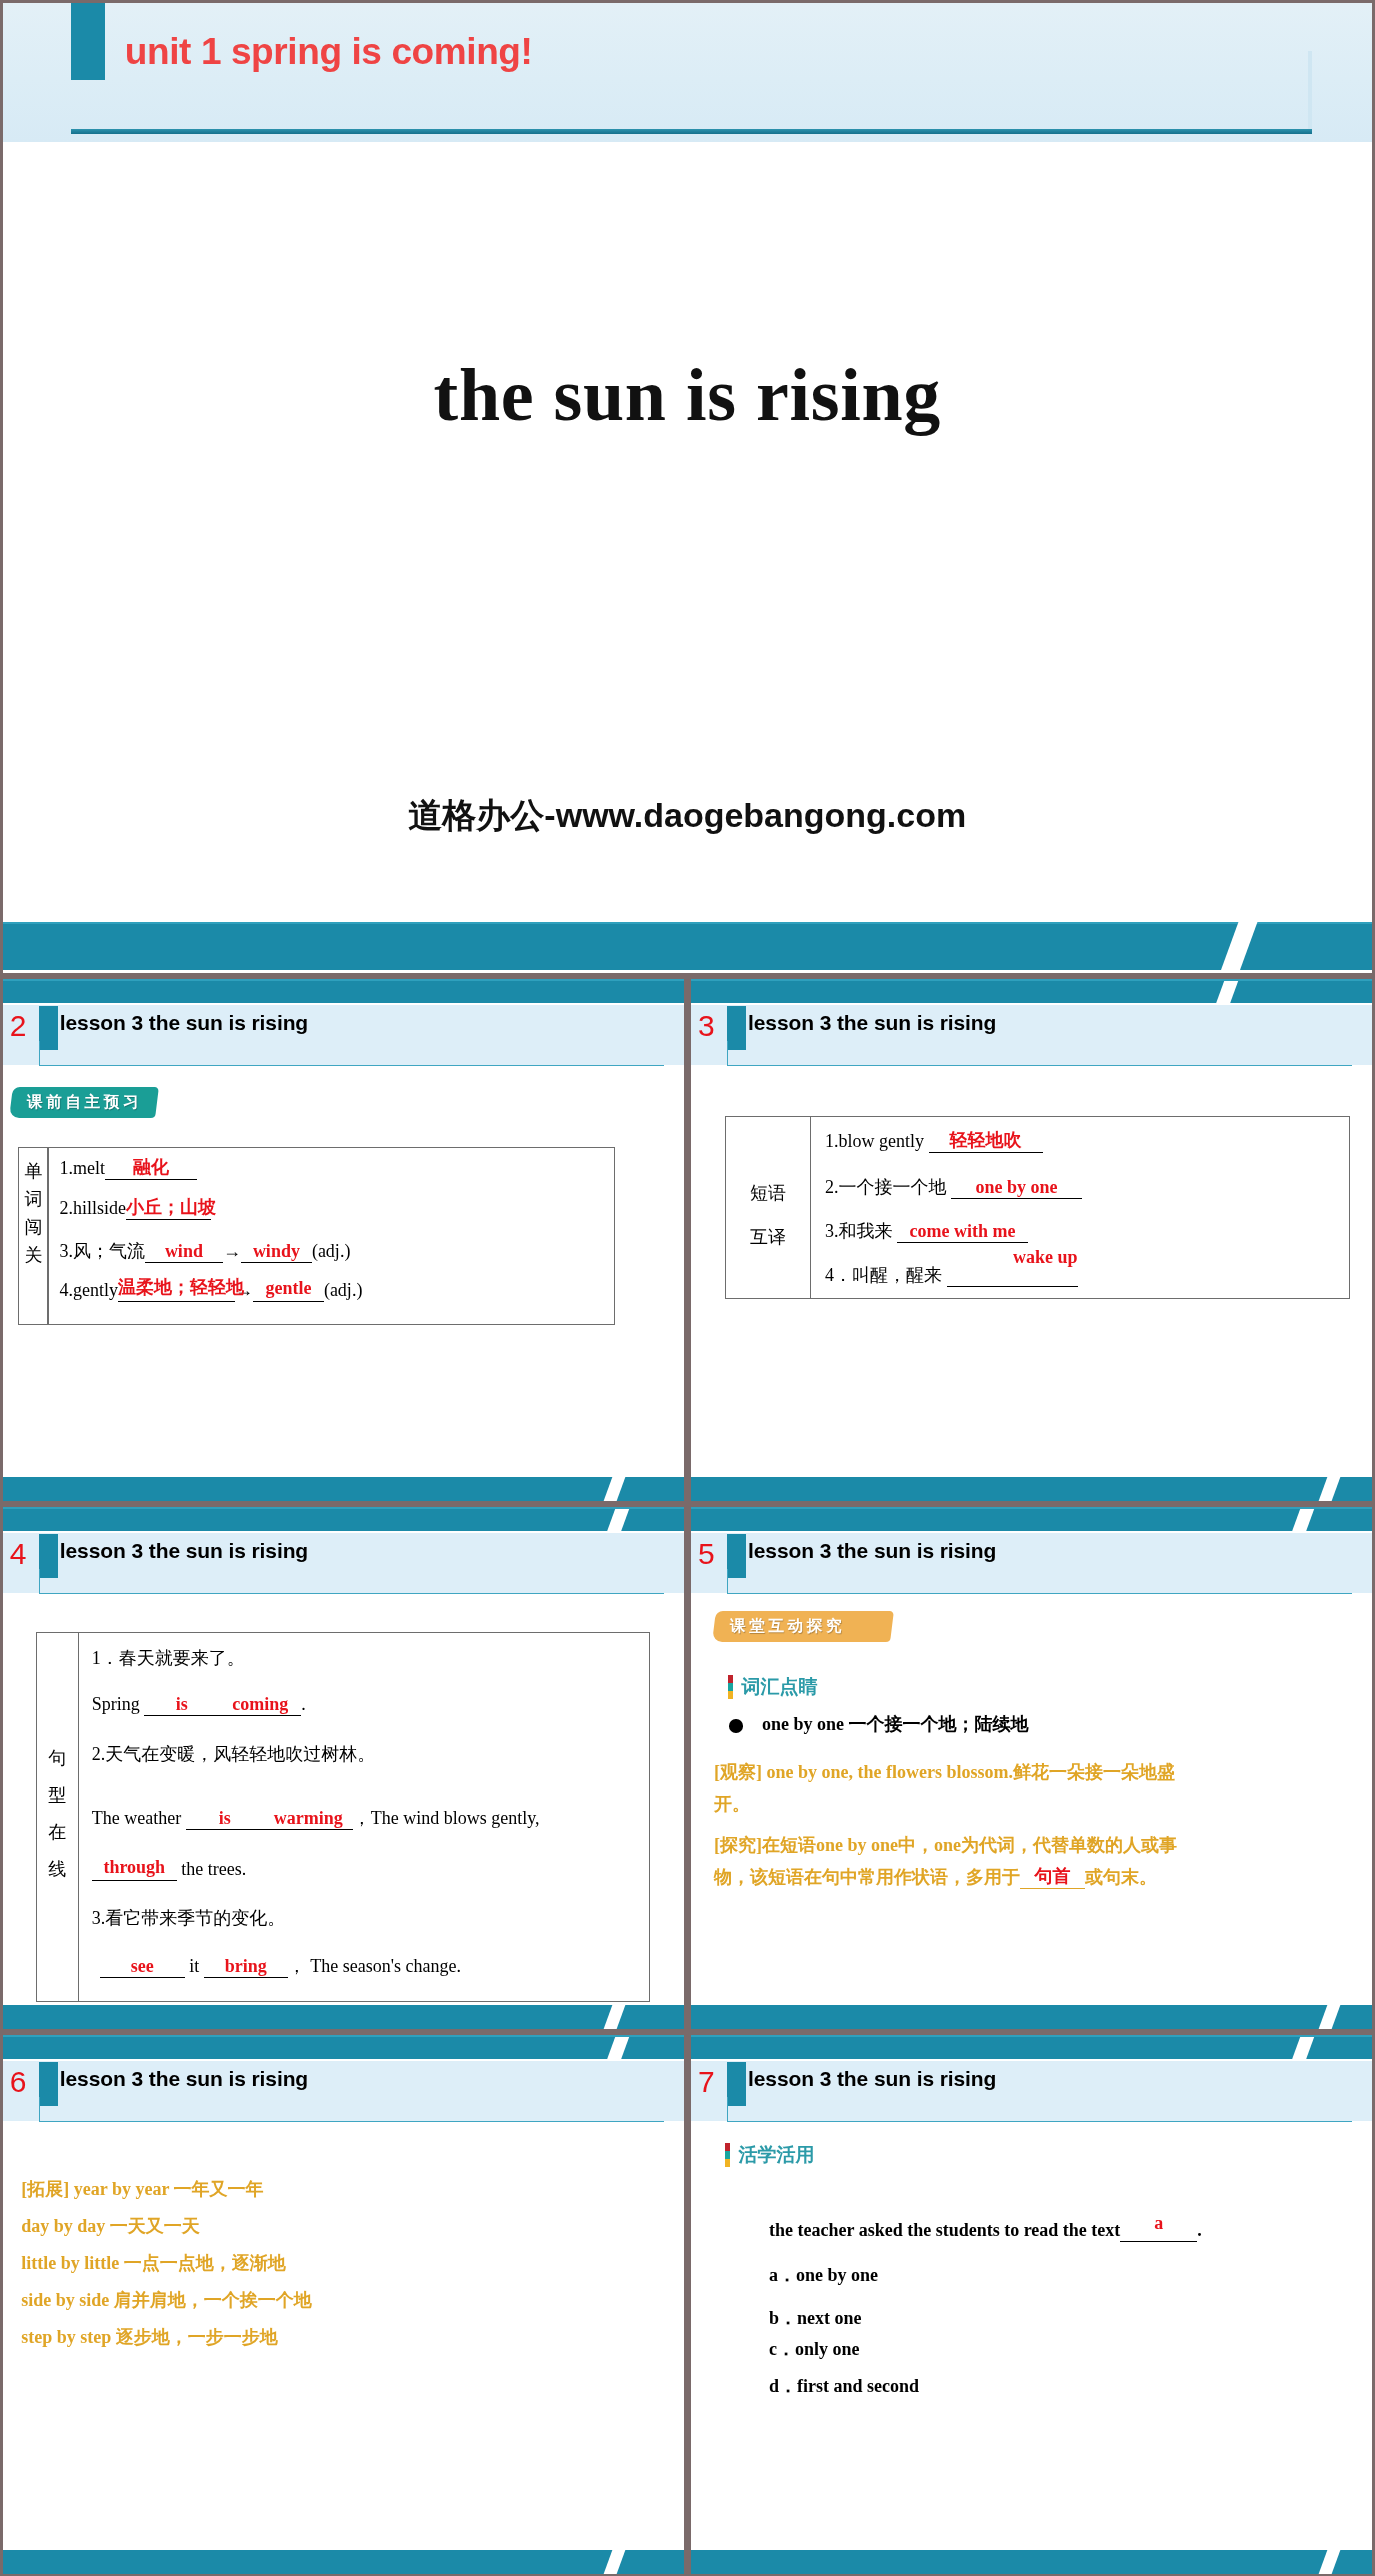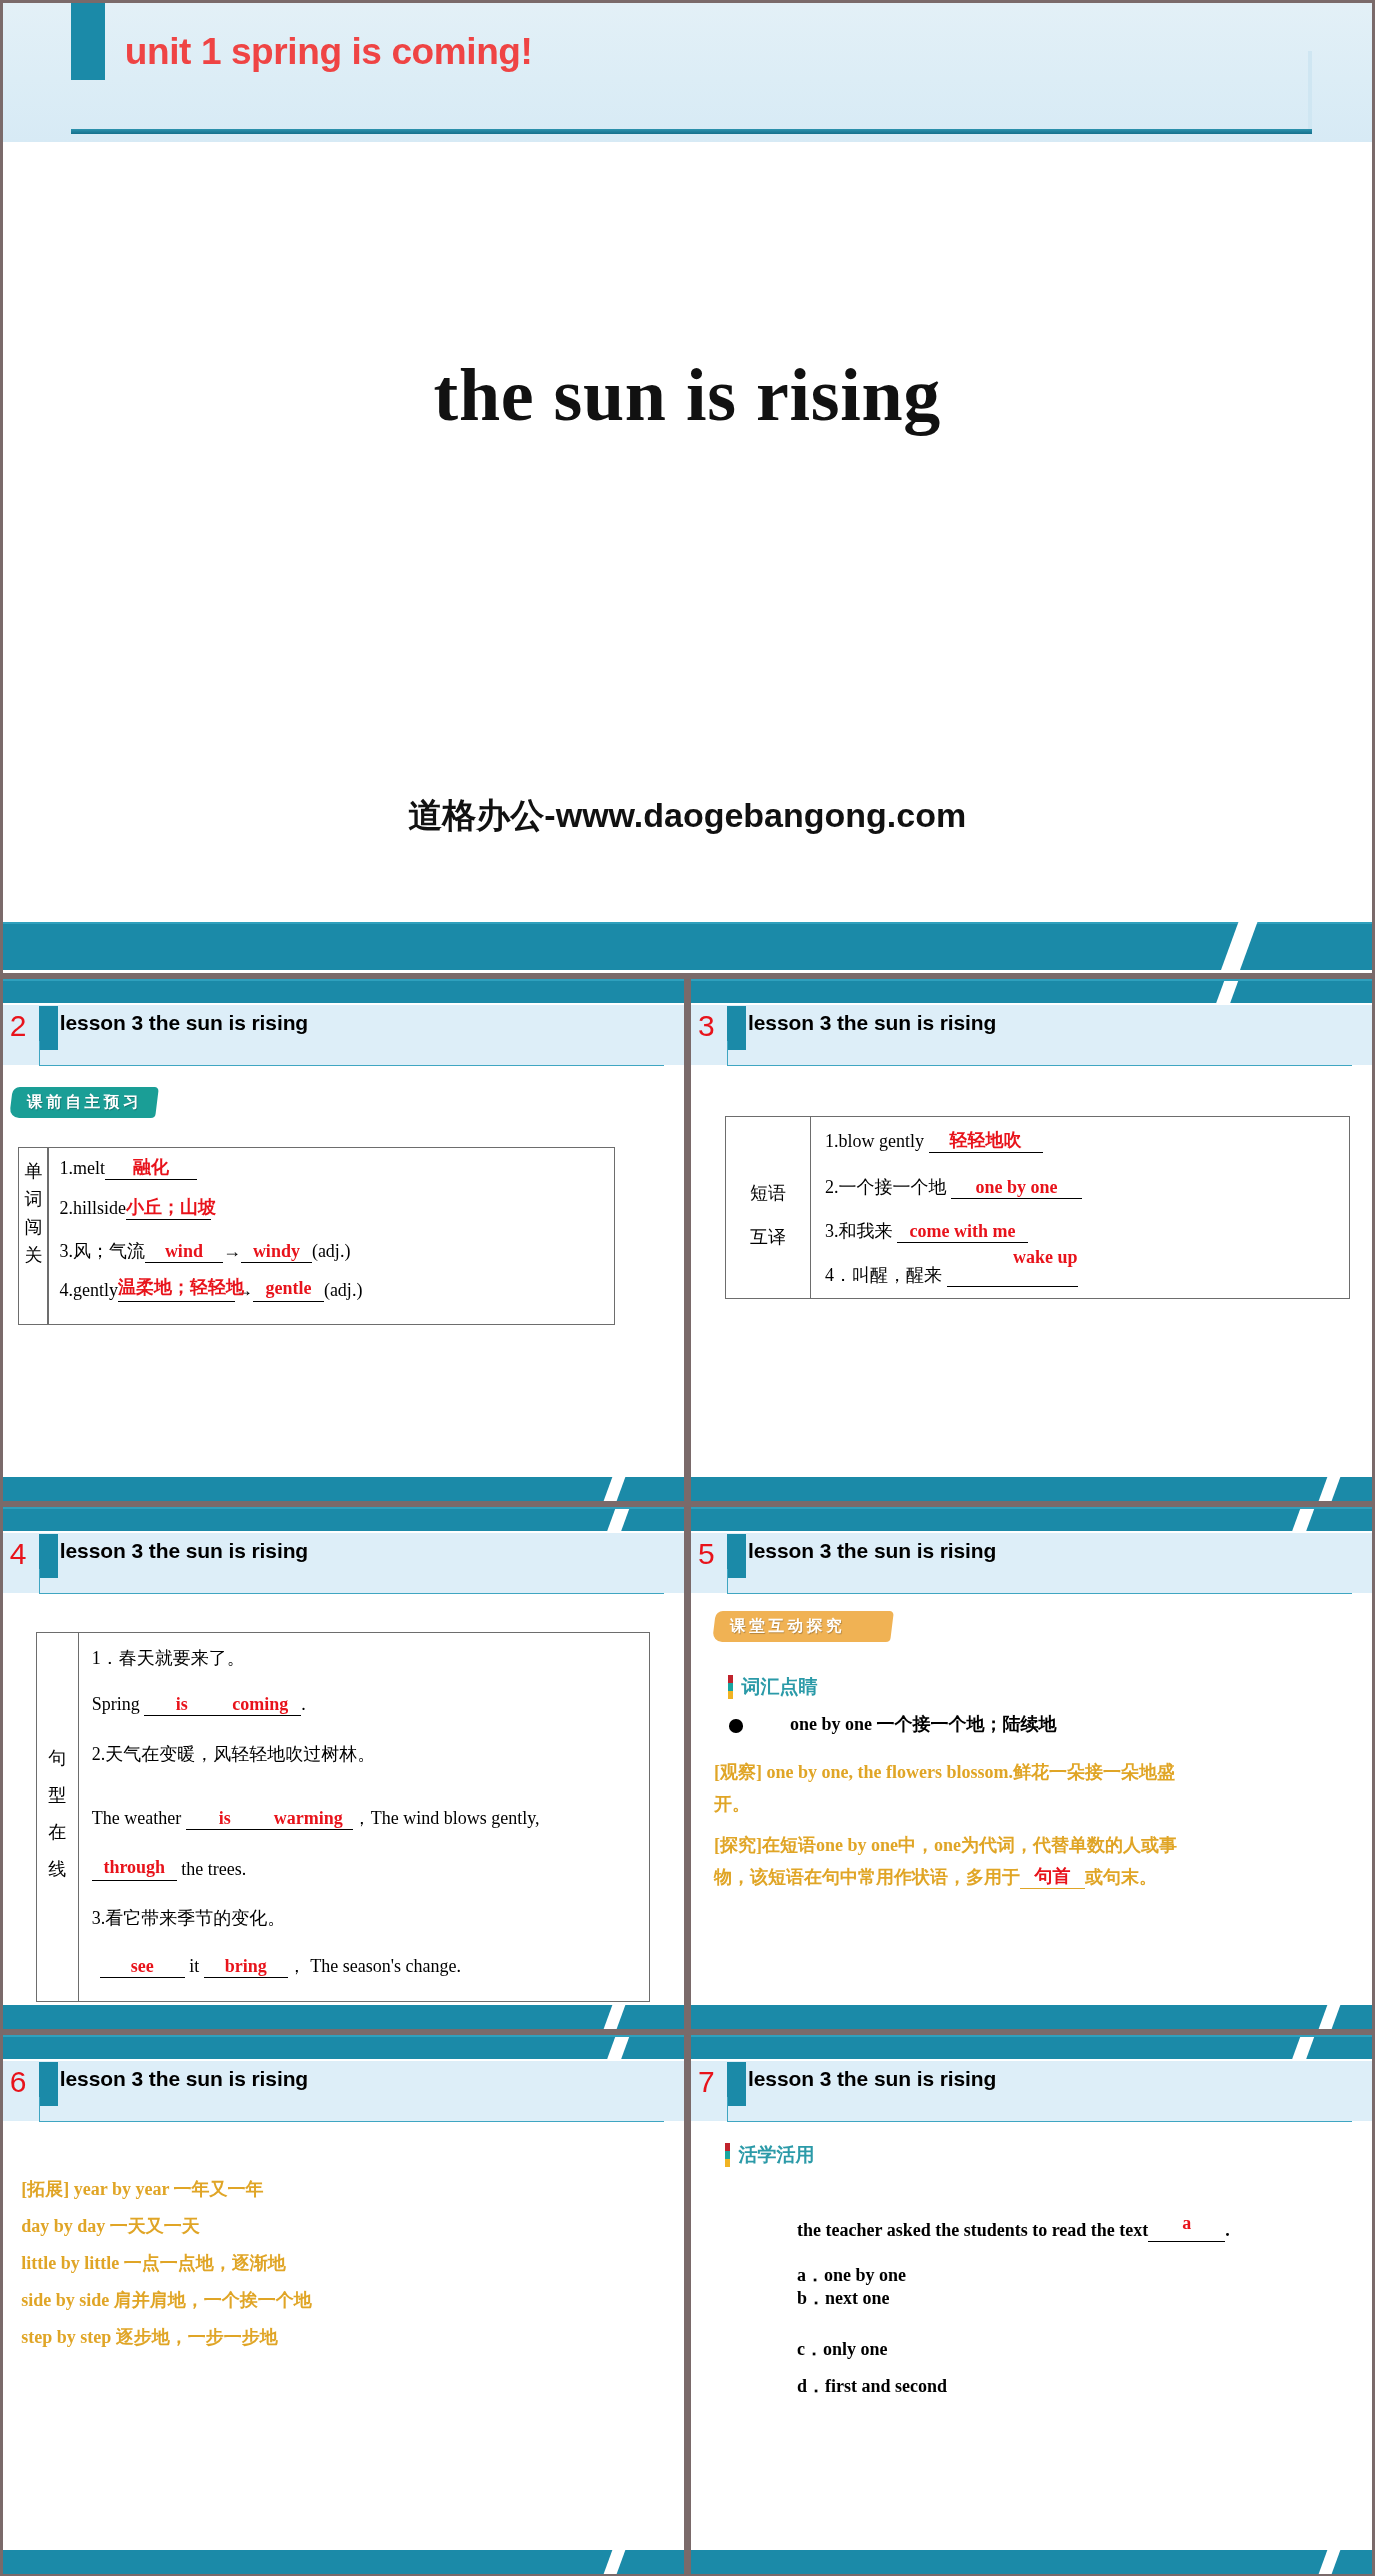--- a/index.html
+++ b/index.html
@@ -262,21 +262,20 @@
     color: #e0a526;
     font-weight: bold;
     white-space: nowrap;
   }
   .bline {
     position: absolute;
     font-family: "Liberation Serif", serif;
     font-size: 18px;
     color: #000;
     white-space: nowrap;
-    margin-left: 28px;
   }
   .bullet-dot {
     position:absolute;
     width: 13.5px; height: 13.5px;
     border-radius: 50%;
     background: #000;
   }
   .ul-gold { border-bottom: 1.4px solid #e0a526; display:inline-block; }
 </style>
 </head>
@@ -542,21 +541,21 @@
         <div class="marker-text">活学活用</div>
       </div>
 
       <div class="bline" style="left:78px; top:98px; font-weight:bold;">
         <span>the teacher asked the students to read the text</span><span class="fillwrap"><span class="blank" style="width:77px;">&nbsp;</span><span class="filled" style="bottom:8.5px;">a</span></span><span>.</span>
       </div>
 
       <div class="bline" style="left:78px; top:141px; font-weight:bold;">
         <span>a．one by one</span>
       </div>
-      <div class="bline" style="left:78px; top:164px; font-weight:bold;">
+      <div class="bline" style="left:78px; top:184px; font-weight:bold;">
         <span>b．next one</span>
       </div>
       <div class="bline" style="left:78px; top:215px; font-weight:bold;">
         <span>c．only one</span>
       </div>
       <div class="bline" style="left:78px; top:252px; font-weight:bold;">
         <span>d．first and second</span>
       </div>
     </div>
     <div class="c-botband">

